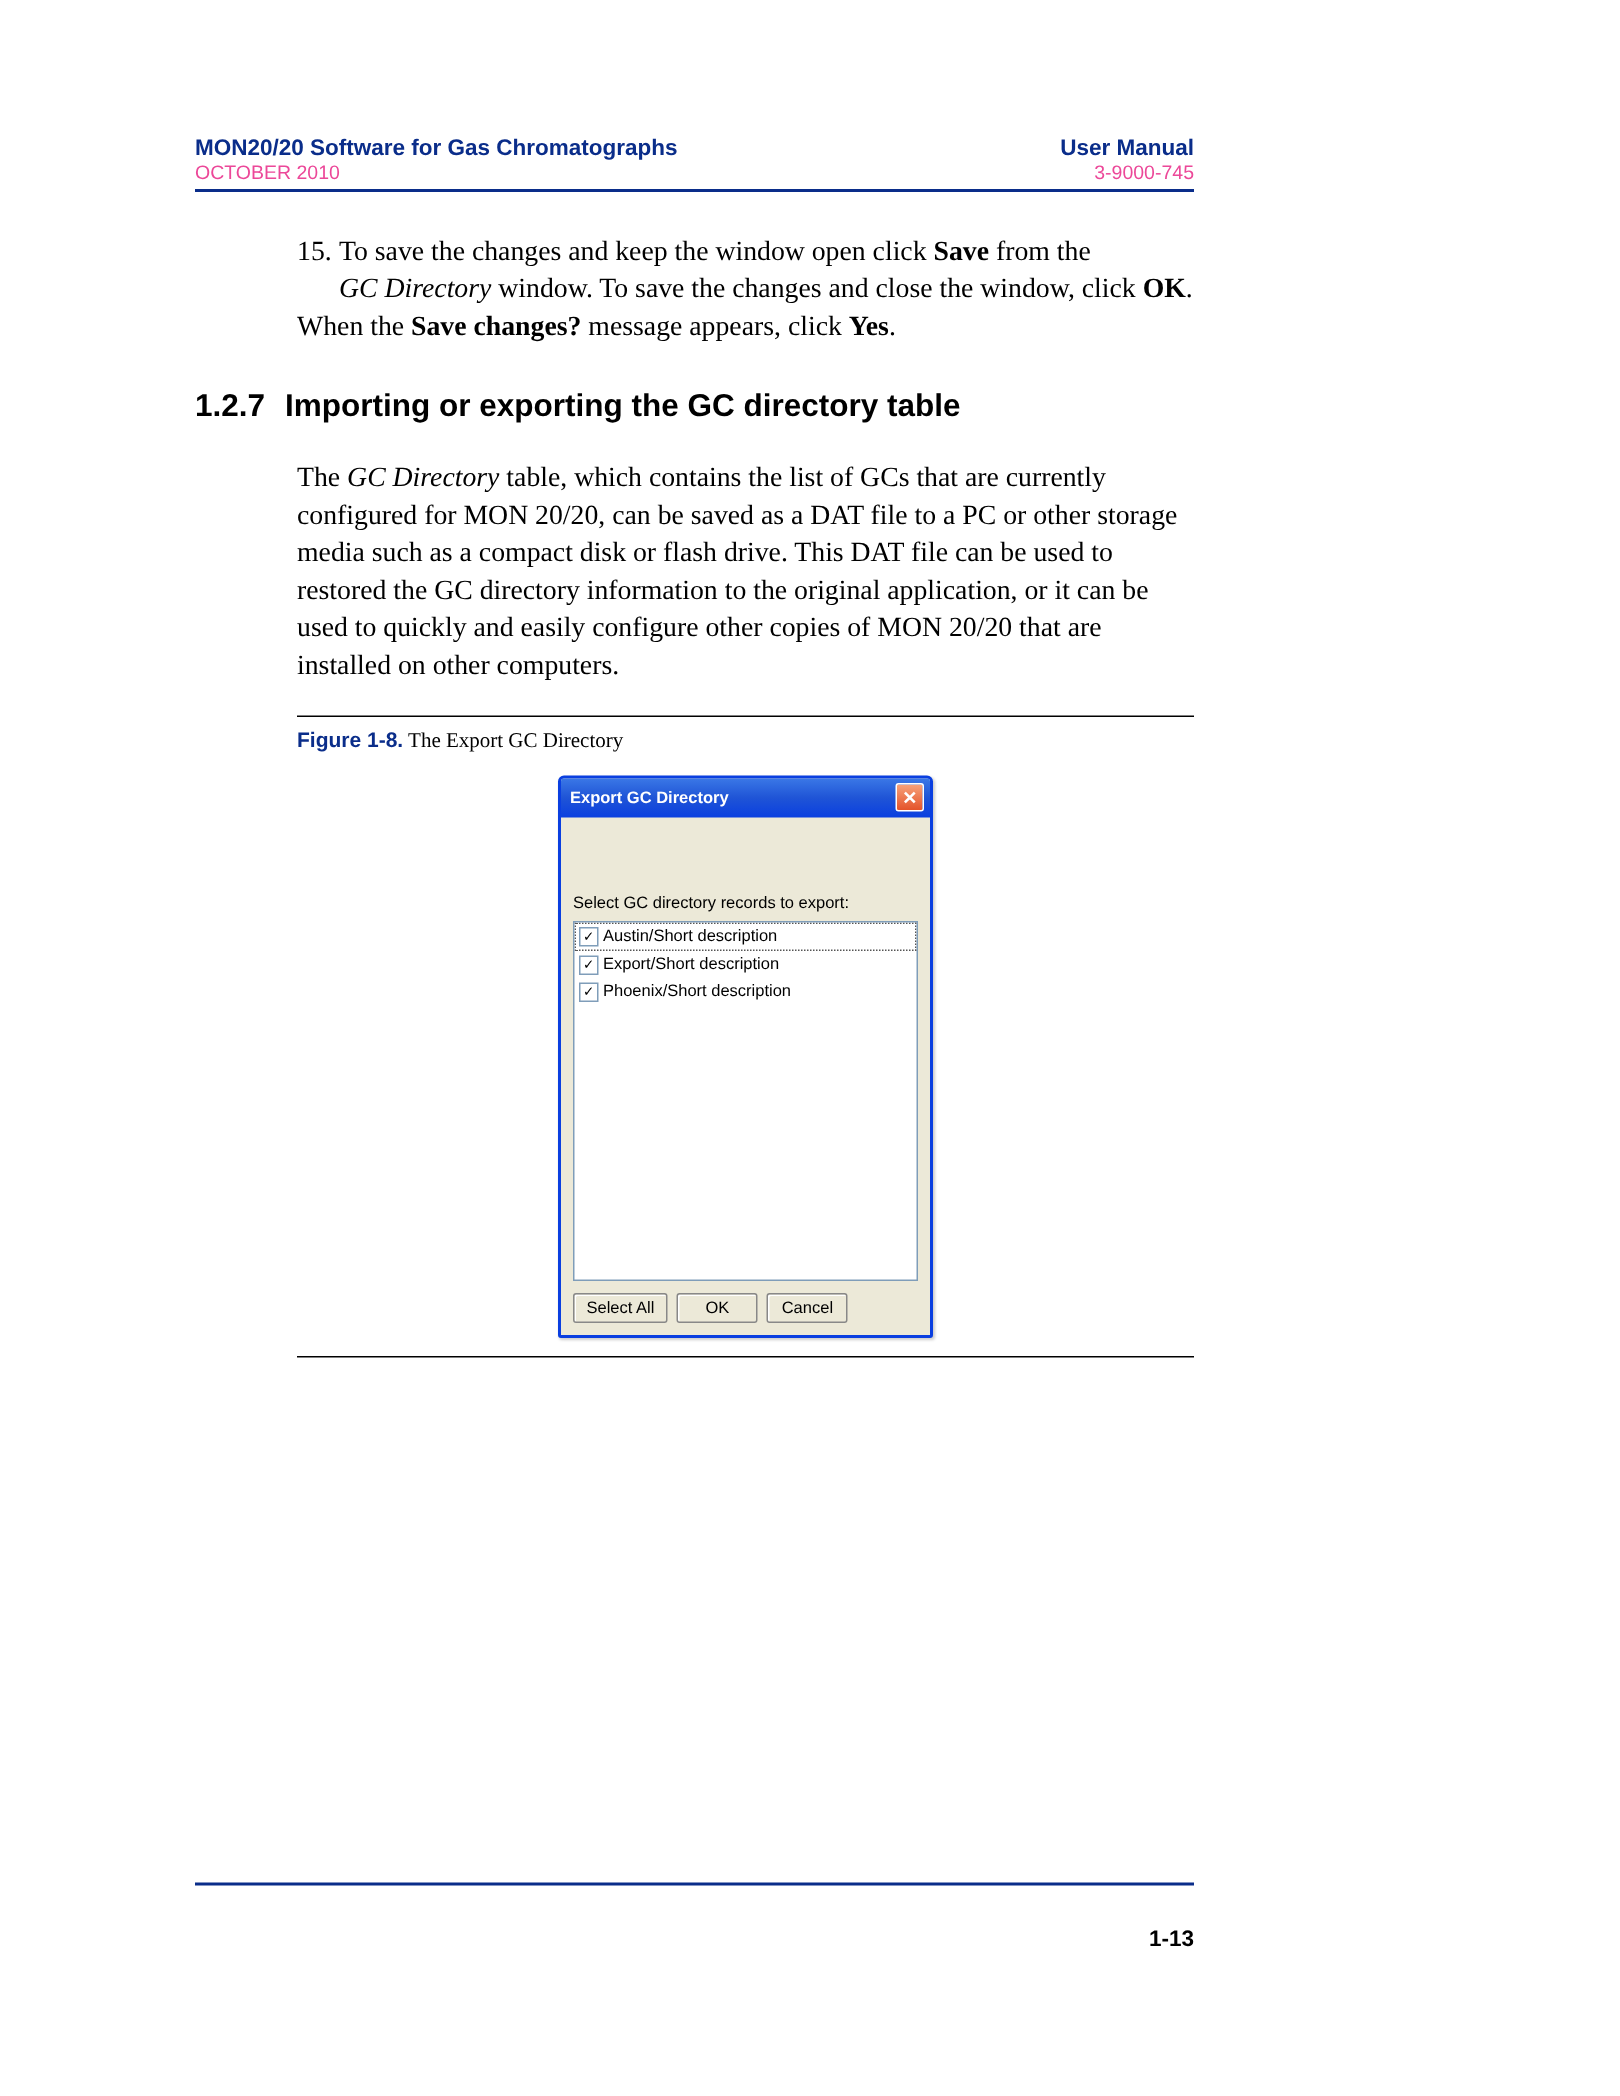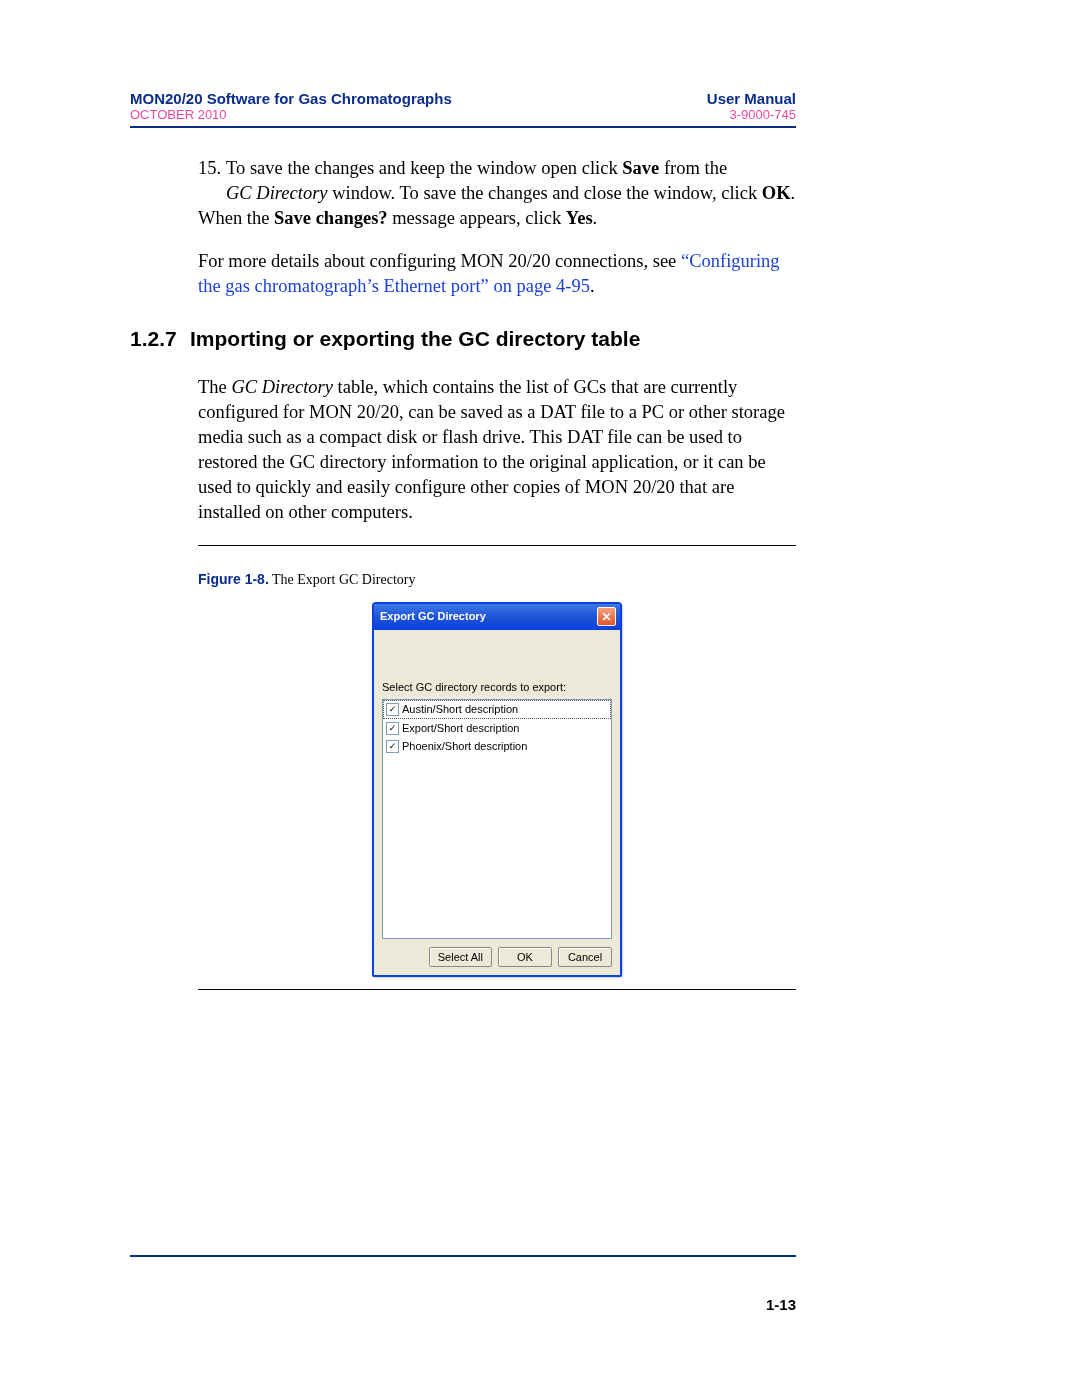--- a/index.html
+++ b/index.html
@@ -53,21 +53,21 @@
     margin-top: 26px;
     margin-bottom: 22px;
   }
   .section-num { display: inline-block; width: 60px; }
   .ol1 { margin-left: 68px; }
   .ol1 .num2 { display: inline-block; width: 22px; }
   .figure-wrap {
     margin-left: 68px;
     margin-top: 20px;
     border-top: 1px solid #000;
-    padding-top: 24px;
+    padding-top: 6px;
     border-bottom: 1px solid #000;
     padding-bottom: 12px;
   }
   .figure-caption {
     font-size: 14px;
     margin-bottom: 12px;
   }
   .figure-caption .fc-label { color: #0a2d8a; font-weight: bold; font-family: Arial, Helvetica, sans-serif; }
   .dialog {
     width: 246px;
@@ -122,21 +122,21 @@
   .list-item.focused { border: 1px dotted #555; }
   .chk {
     width: 11px; height: 11px;
     border: 1px solid #7f9db9;
     background: #fff;
     display: inline-flex; align-items: center; justify-content: center;
     font-size: 9px; line-height: 1;
   }
   .dialog-buttons {
     display: flex;
-    justify-content: flex-end;
+    justify-content: flex-start;
     gap: 6px;
     padding-top: 8px;
   }
   .btn {
     background: #ece9d8;
     border: 1px solid #888;
     border-radius: 2px;
     padding: 1px 8px;
     min-width: 54px;
     height: 20px;
@@ -147,21 +147,21 @@
   }
   .footer-rule {
     position: absolute;
     left: 130px; right: 120px;
     bottom: 140px;
     border-top: 2px solid #0a2d8a;
   }
   .page-number {
     position: absolute;
     right: 120px;
-    bottom: 84px;
+    bottom: 96px;
     font-family: Arial, Helvetica, sans-serif;
     font-weight: bold;
     font-size: 15px;
   }
   b { font-weight: bold; }
   i, .it { font-style: italic; font-family: Georgia, 'Times New Roman', serif; }
 </style>
 </head>
 <body>
 
@@ -178,23 +178,20 @@
     </div>
   </div>
 
   <div class="body-text">
 
     <div class="indent-block step15">
       <span class="num">15.</span><span>To save the changes and keep the window open click </span><b>Save</b><span> from the </span><br>
       <span style="margin-left:28px"><i>GC Directory</i><span> window.  To save the changes and close the window, click </span><b>OK</b><span>.  When the </span><b>Save changes?</b><span> message appears, click </span><b>Yes</b><span>.</span></span>
     </div>
 
-    <div class="indent-block para">
-      <span>For more details about configuring MON 20/20 connections, see </span><span class="link">“Configuring the gas chromatograph’s Ethernet port” on page 4-95</span><span>.</span>
-    </div>
 
     <div class="section-heading">
       <span class="section-num">1.2.7</span><span>Importing or exporting the GC directory table</span>
     </div>
 
     <div class="indent-block para">
       <span>The </span><i>GC Directory</i><span> table, which contains the list of GCs that are currently configured for MON 20/20, can be saved as a DAT file to a PC or other storage media such as a compact disk or flash drive.  This DAT file can be used to restored the GC directory information to the original application, or it can be used to quickly and easily configure other copies of MON 20/20 that are installed on other computers.</span>
     </div>
 
 

